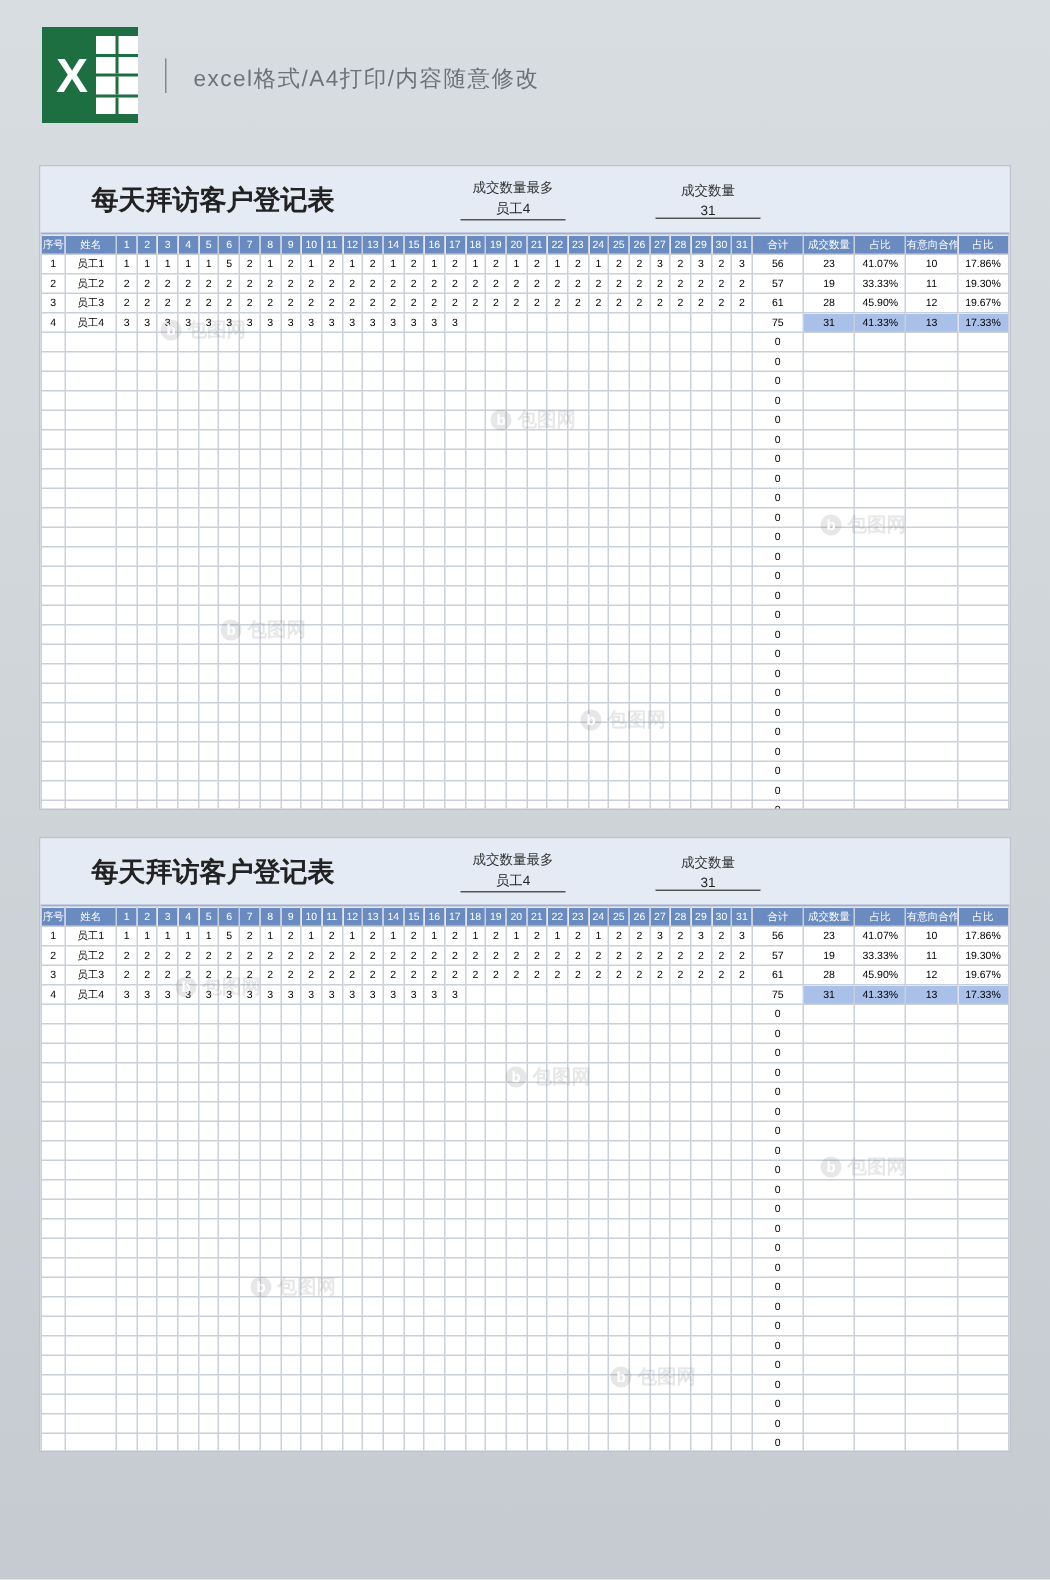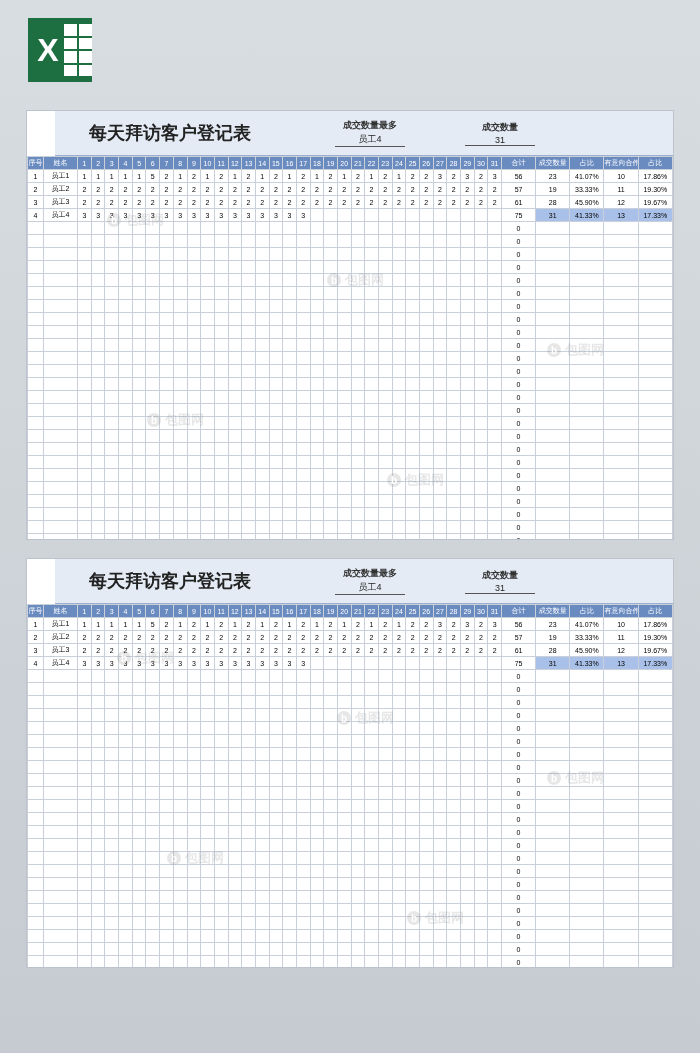--- a/index.html
+++ b/index.html
@@ -61,35 +61,34 @@
     overflow: hidden;
   }
   .sheet-preview.tall { height: 430px; }
   .sheet-preview.short { height: 410px; }
   .doc-header {
     background: #e4ebf5;
     border-bottom: 1px solid #9bb0cf;
     display: flex;
     align-items: center;
     padding: 8px 10px;
-    margin-left: 28px;
   }
   .doc-title {
     font-size: 18px;
     font-weight: 700;
     color: #222;
     flex: 0 0 210px;
     text-align: center;
   }
   .kpi-box {
     display:flex; flex-direction:column; align-items:center;
     margin-left: 60px;
     font-size: 9px;
   }
-  .kpi-box .kpi-label { color:#333;font-weight:bold; }
+  .kpi-box .kpi-label { color:#333; }
   .kpi-box .kpi-val {
     border-bottom: 1px solid #555;
     min-width: 70px; text-align:center;
     color:#222; margin-top:1px;
   }
   table.grid {
     border-collapse: collapse;
     width: 100%;
     table-layout: fixed;
     font-size: 7px;
@@ -145,20 +144,21 @@
           <span></span>
           <span></span>
         </div>
       <div>
           <span></span>
           <span></span>
         </div>
     </div>
   </div>
   <div class="banner-text">
+    <div class="banner-sub">excel格式/A4打印/内容随意修改</div>
   </div>
 </div>
 
 <div class="sheet-preview tall">
   <div class="doc-header">
     <div class="doc-title">每天拜访客户登记表</div>
     <div class="kpi-box">
       <div class="kpi-label">成交数量最多</div>
       <div class="kpi-val">员工4</div>
     </div>

